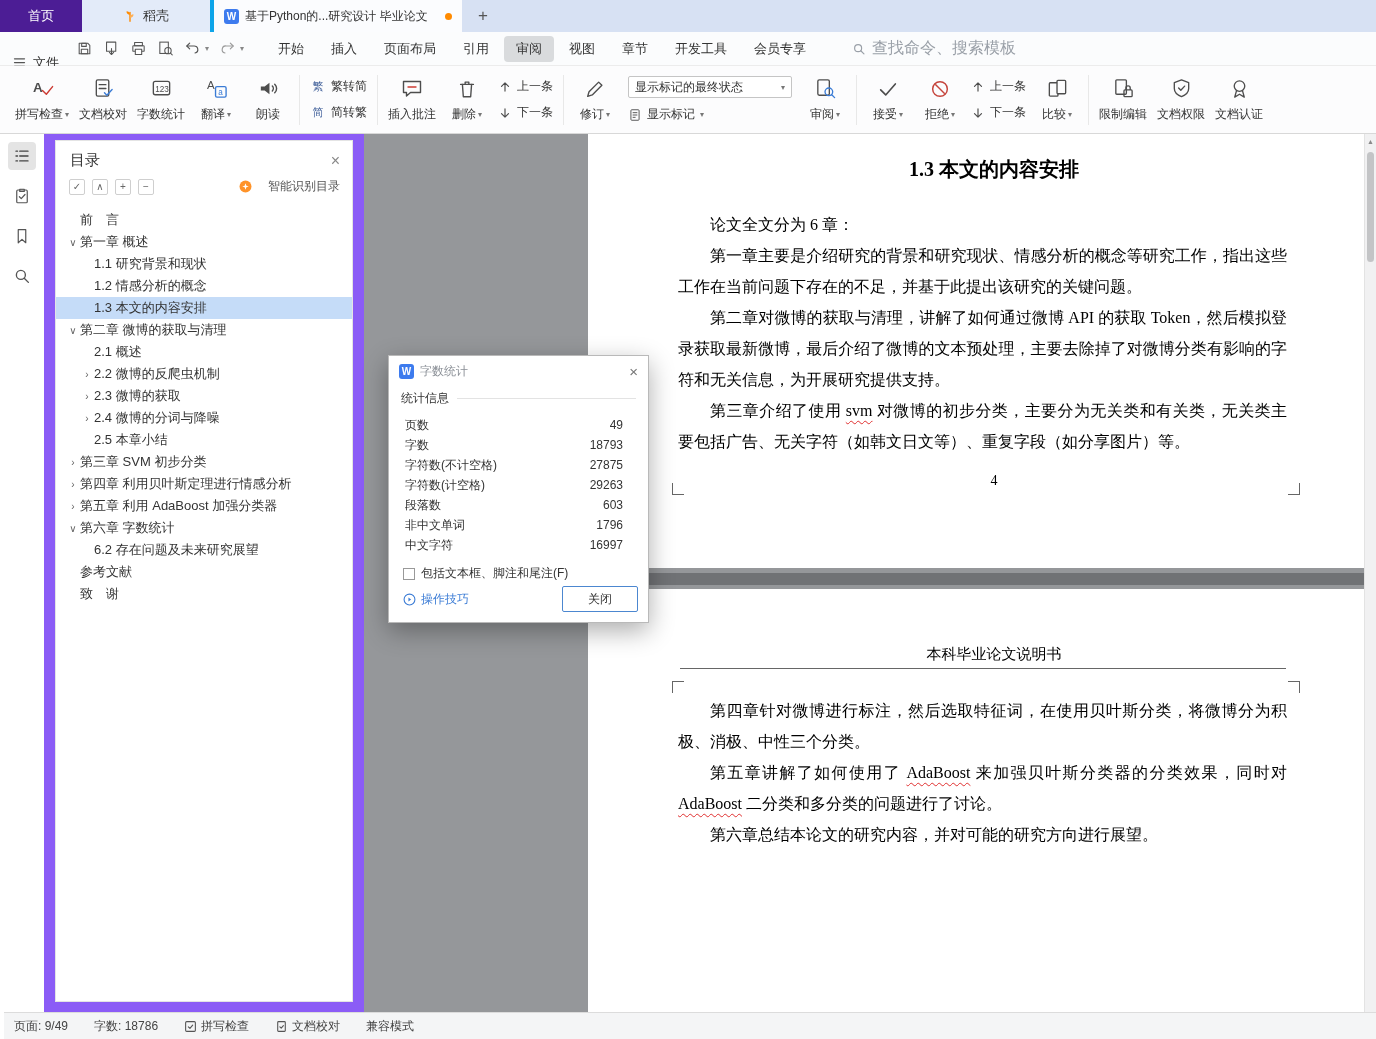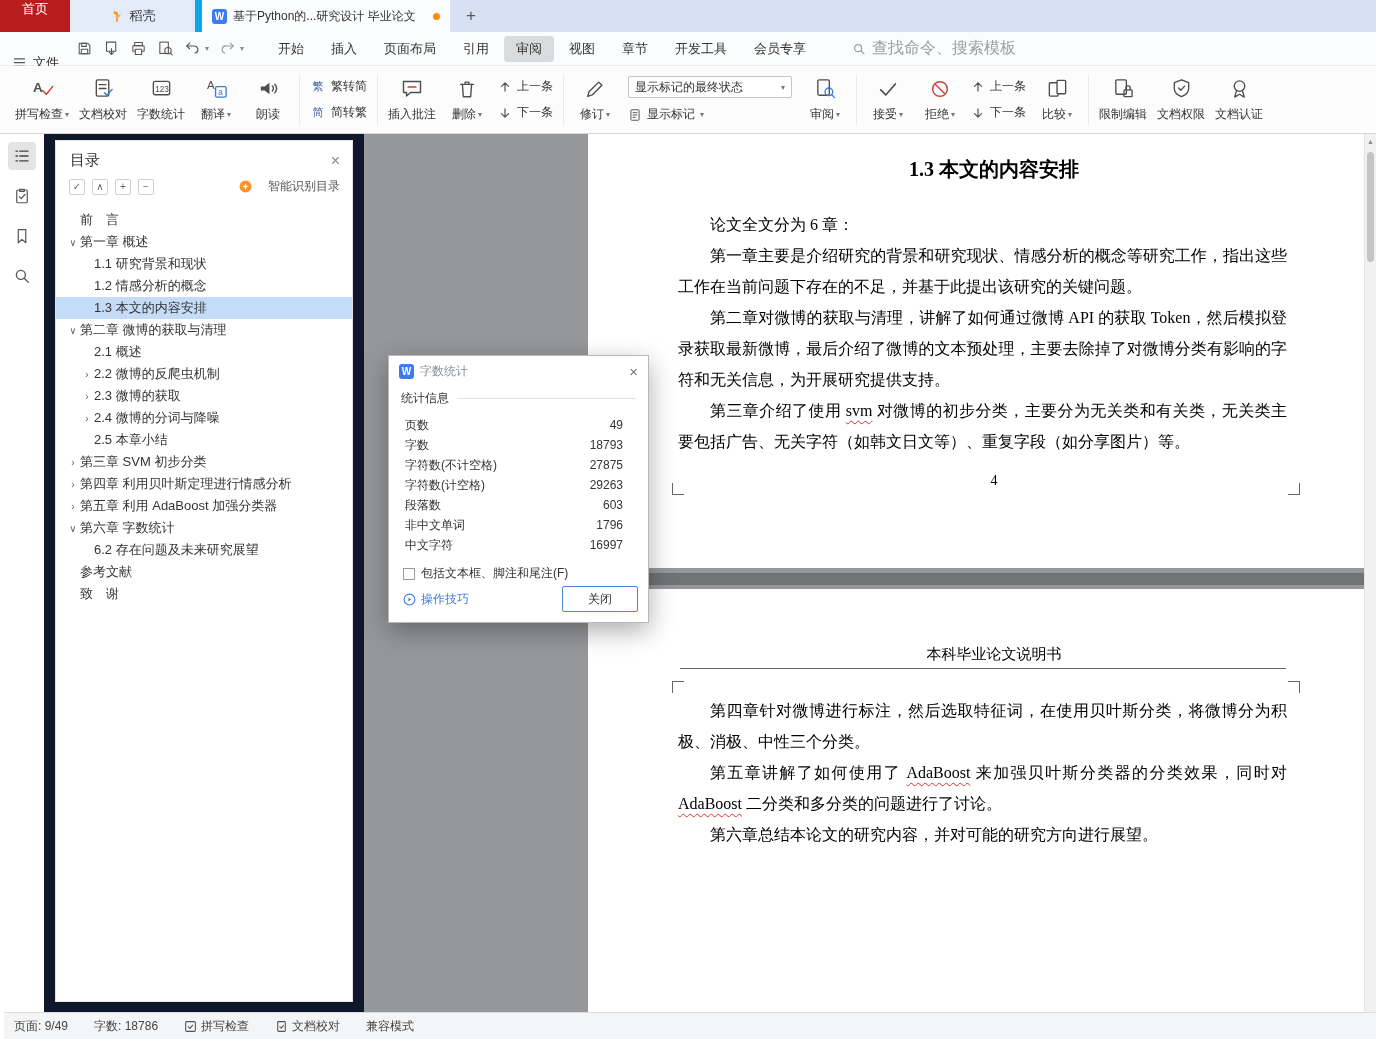--- a/index.html
+++ b/index.html
@@ -2,22 +2,22 @@
 <html><head>
 <meta charset="utf-8">
 <style>
   * { margin:0; padding:0; box-sizing:border-box; }
   html,body { width:1376px; height:1039px; }
   body { font-family:"Liberation Sans","DejaVu Sans",sans-serif; position:relative; overflow:hidden; background:#fff; color:#333; }
   svg { display:block; }
 
   
   .titlebar { position:absolute; left:0; top:0; right:0; height:32px; background:#d7e1f3; display:flex; align-items:stretch; }
-  .tab-home { width:70px; background:#b91c1c; color:#fff; font-size:13px; display:flex; align-items:flex-start; justify-content:center; }
-  .tab-docer { width:132px; background:#e3ebf9; display:flex; align-items:center; justify-content:center; gap:6px; font-size:13px; color:#333; border-right:7px solid #0ea5e9; }
+  .tab-home { width:82px; background:#4c1d95; color:#fff; font-size:13px; display:flex; align-items:center; justify-content:center; }
+  .tab-docer { width:132px; background:#e3ebf9; display:flex; align-items:center; justify-content:center; gap:6px; font-size:13px; color:#333; border-right:4px solid #0ea5e9; }
   .tab-doc { width:248px; background:#fbfcfe; display:flex; align-items:center; gap:6px; font-size:12px; color:#333; padding:0 10px; }
   .tab-doc .label { white-space:nowrap; overflow:hidden; text-overflow:ellipsis; flex:1; }
   .dot { width:7px; height:7px; border-radius:50%; background:#ff8a00; flex:none; }
   .wicon { width:15px; height:15px; border-radius:3px; background:#3d7bee; color:#fff; font-size:10px; font-weight:bold; display:flex; align-items:center; justify-content:center; flex:none; }
   .tab-new { width:42px; display:flex; align-items:center; justify-content:center; font-size:17px; color:#555; }
 
   
   .menubar { position:absolute; left:0; top:32px; right:0; height:34px; background:#fbfcfd; border-bottom:1px solid #ececec; display:flex; align-items:center; }
   .file-btn { display:flex; align-items:center; gap:6px; font-size:13px; color:#333; padding:0 10px 0 12px;margin-top:28px; }
   .qat { display:flex; align-items:center; gap:9px; padding:0 6px; }
@@ -40,21 +40,21 @@
   .rcombo { width:164px; height:22px; border:1px solid #c5c5c5; border-radius:2px; background:#fff; font-size:12px; color:#333; display:flex; align-items:center; justify-content:space-between; padding:0 6px; }
   .ric { width:24px; height:24px; display:flex; align-items:center; justify-content:center; }
   .ric-sm { width:16px; height:16px; display:flex; align-items:center; justify-content:center; font-size:11px; color:#44639c; }
 
   
   .leftstrip { position:absolute; left:0; top:134px; bottom:27px; width:44px; background:#fff; display:flex; flex-direction:column; align-items:center; padding-top:8px; gap:12px; }
   .strip-btn { width:28px; height:28px; border-radius:4px; display:flex; align-items:center; justify-content:center; }
   .strip-btn.active { background:#e4e4e4; }
 
   
-  .tocwrap { position:absolute; left:44px; top:134px; bottom:27px; width:320px; background:#0f172a; }
+  .tocwrap { position:absolute; left:44px; top:134px; bottom:27px; width:320px; background:#8b5cf6; }
   .tocpanel { position:absolute; left:11px; top:6px; right:11px; bottom:10px; border:1px solid #e4e4e4; background:#fff; display:flex; flex-direction:column; overflow:hidden; }
   .toc-head { display:flex; align-items:center; justify-content:space-between; padding:10px 12px 6px 14px; }
   .toc-title { font-size:15px; color:#333; }
   .toc-close { font-size:16px; color:#888; line-height:1; }
   .toc-tools { display:flex; align-items:center; padding:2px 12px 4px 13px; }
   .toolbox { width:16px; height:16px; border:1px solid #cfcfcf; border-radius:2px; display:flex; align-items:center; justify-content:center; font-size:10px; color:#666; margin-right:7px; }
   .smart { margin-left:auto; display:flex; align-items:center; gap:16px; font-size:12px; color:#555; }
   .toc-list { flex:1; padding-top:10px; }
   .toc-item { height:22px; display:flex; align-items:center; font-size:13px; color:#333; }
   .toc-item .arr { width:14px; font-size:10px; color:#666; text-align:center; flex:none; }

